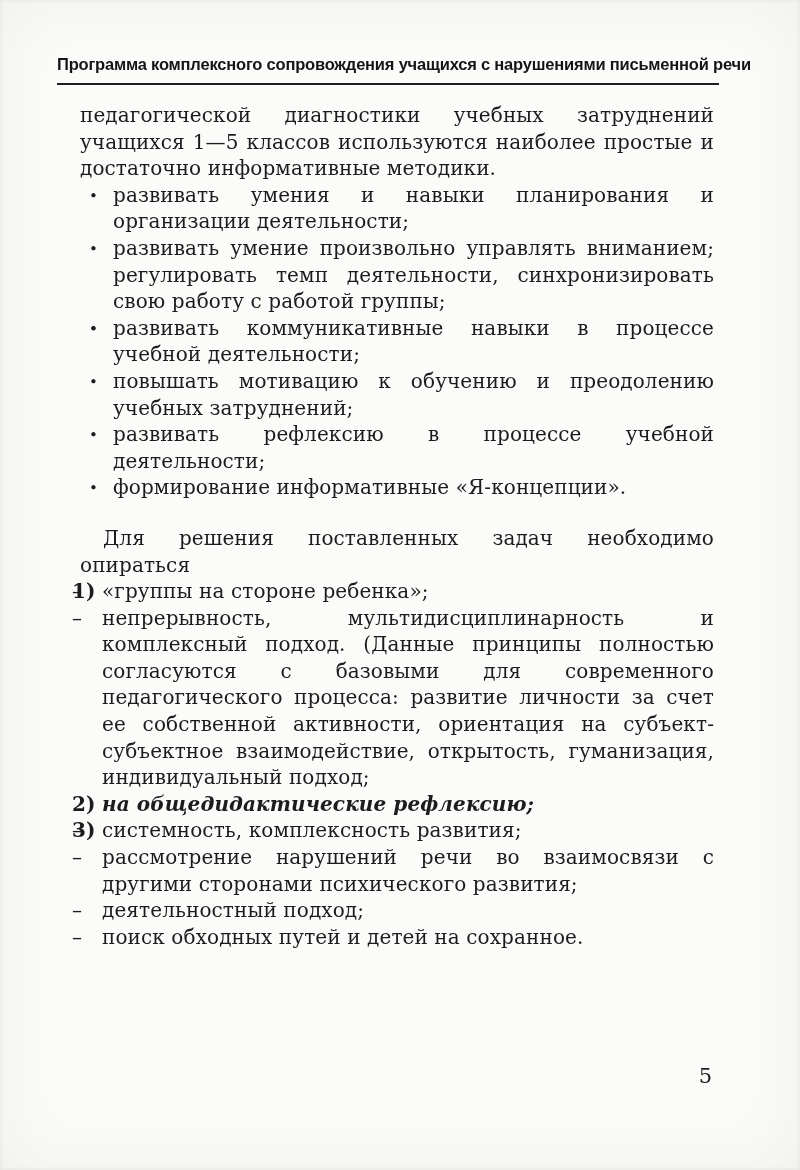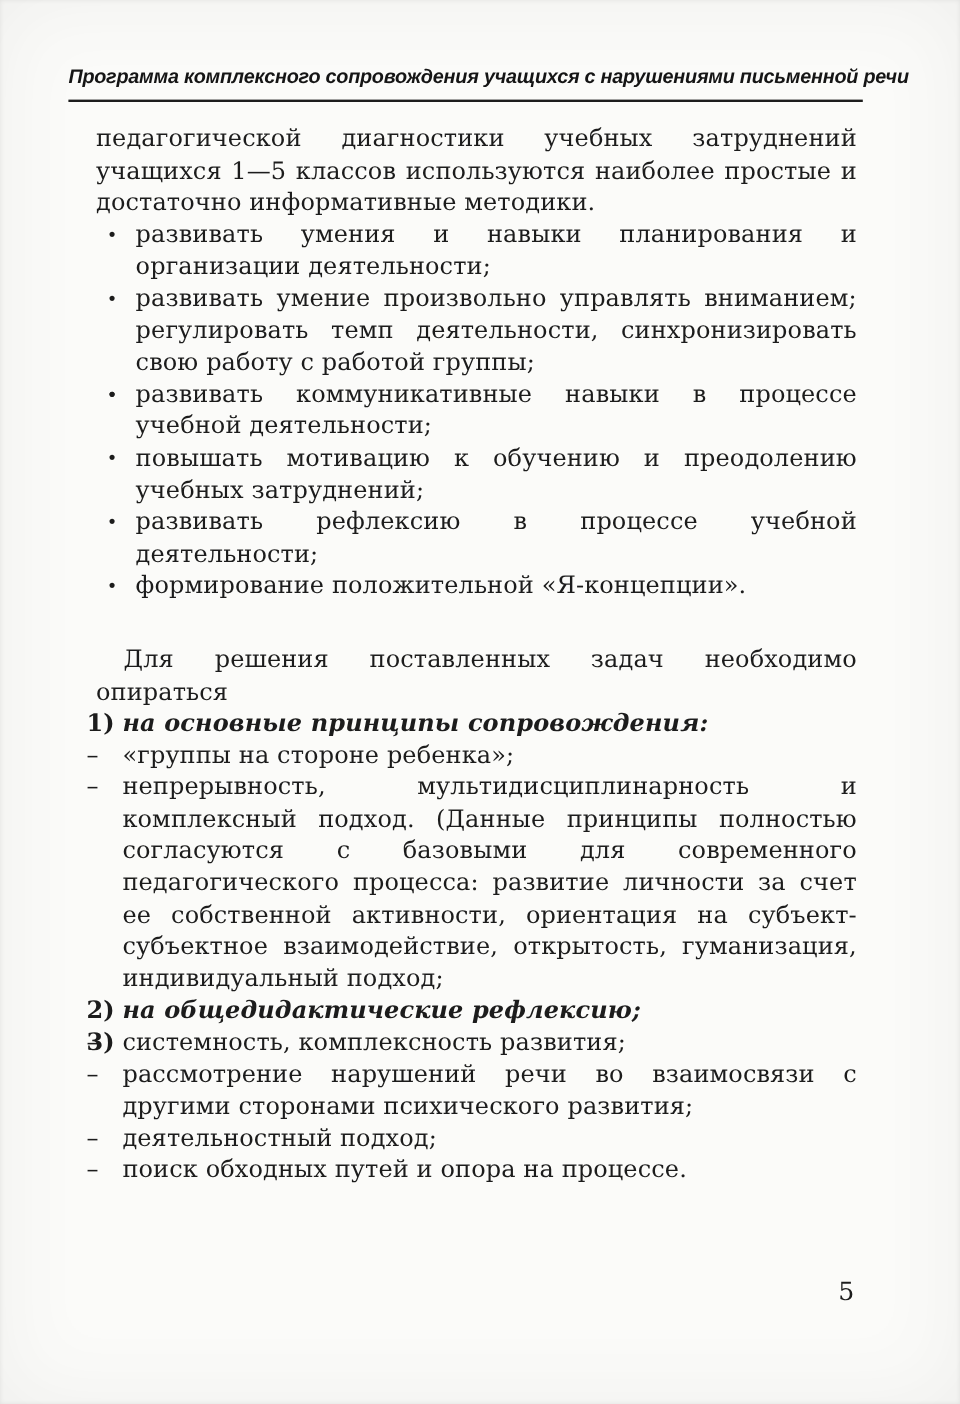--- a/index.html
+++ b/index.html
@@ -23,41 +23,40 @@
   }
   .page-header-title {
     font-family: "Liberation Sans", sans-serif;
     font-weight: bold;
     font-size: 16.5px;
     line-height: 20px;
     letter-spacing: -0.2px;
     color: #151515;
     padding-bottom: 9px;
     white-space: nowrap;
-    font-style: italic;
   }
   .page-header-rule {
     height: 0;
     border-bottom: 2px solid #1d1d1d;
   }
   .text-column {
     position: absolute;
     left: 80px; top: 102px; width: 634px;
     font-size: 20px;
     line-height: 26.6px;
     text-align: justify;
     letter-spacing: 0.1px;
   }
   .block { position: relative; }
   .block.paragraph.indent .txt::before {
     content: "";
     display: inline-block;
     width: 23px;
   }
-  .block.gap-before { margin-top: 35px; }
+  .block.gap-before { margin-top: 24px; }
   .block.bullet   { padding-left: 33px; }
   .block.numbered { padding-left: 22px; }
   .block.dash     { padding-left: 22px; }
   .marker {
     position: absolute;
     left: 10px; top: 0;
   }
   .bullet .marker {
     font-size: 15px;
     left: 9px; top: 1px;
@@ -90,27 +89,27 @@
   </div>
 
   <div class="text-column">
       <div class="block paragraph"><span class="txt">педагогической диагностики учебных затруднений учащихся 1—5 классов используются наиболее простые и достаточно информативные методики.</span></div>
       <div class="block bullet"><span class="marker">•</span><span class="txt">развивать умения и навыки планирования и организации деятельности;</span></div>
       <div class="block bullet"><span class="marker">•</span><span class="txt">развивать умение произвольно управлять вниманием; регулировать темп деятельности, синхронизировать свою работу с работой группы;</span></div>
       <div class="block bullet"><span class="marker">•</span></div>
       <div class="block bullet"><span class="marker">•</span><span class="txt">развивать коммуникативные навыки в процессе учебной деятельности;</span></div>
       <div class="block bullet"><span class="marker">•</span><span class="txt">повышать мотивацию к обучению и преодолению учебных затруднений;</span></div>
       <div class="block bullet"><span class="marker">•</span><span class="txt">развивать рефлексию в процессе учебной деятельности;</span></div>
-      <div class="block bullet"><span class="marker">•</span><span class="txt">формирование положительной «Я-концепции».</span></div>
+      <div class="block bullet"><span class="marker">•</span><span class="txt">формирование информативные «Я-концепции».</span></div>
       <div class="block paragraph indent gap-before"><span class="txt">Для решения поставленных задач необходимо опираться</span></div>
-      <div class="block numbered"><span class="marker">1)</span><span class="txt">на основные принципы сопровождения:</span></div>
+      <div class="block numbered"><span class="marker">1)</span></div>
       <div class="block dash"><span class="marker">–</span><span class="txt">«группы на стороне ребенка»;</span></div>
       <div class="block dash"><span class="marker">–</span><span class="txt">непрерывность, мультидисциплинарность и комплексный подход. (Данные принципы полностью согласуются с базовыми для современного педагогического процесса: развитие личности за счет ее собственной активности, ориентация на субъект-субъектное взаимодействие, открытость, гуманизация, индивидуальный подход;</span></div>
       <div class="block numbered"><span class="marker">2)</span><span class="txt">на общедидактические рефлексию;</span></div>
       <div class="block numbered"><span class="marker">3)</span></div>
       <div class="block dash"><span class="marker">–</span><span class="txt">системность, комплексность развития;</span></div>
       <div class="block dash"><span class="marker">–</span><span class="txt">рассмотрение нарушений речи во взаимосвязи с другими сторонами психического развития;</span></div>
       <div class="block dash"><span class="marker">–</span><span class="txt">деятельностный подход;</span></div>
-      <div class="block dash"><span class="marker">–</span><span class="txt">поиск обходных путей и опора на процессе.</span></div>
+      <div class="block dash"><span class="marker">–</span><span class="txt">поиск обходных путей и детей на сохранное.</span></div>
     </div>
 
   <div class="page-number">5</div>
 </div>
 
 </body></html>

